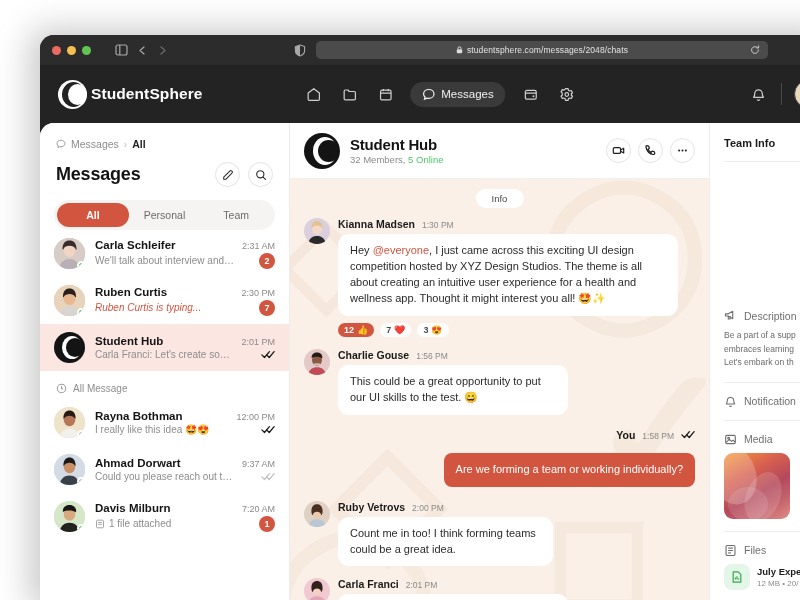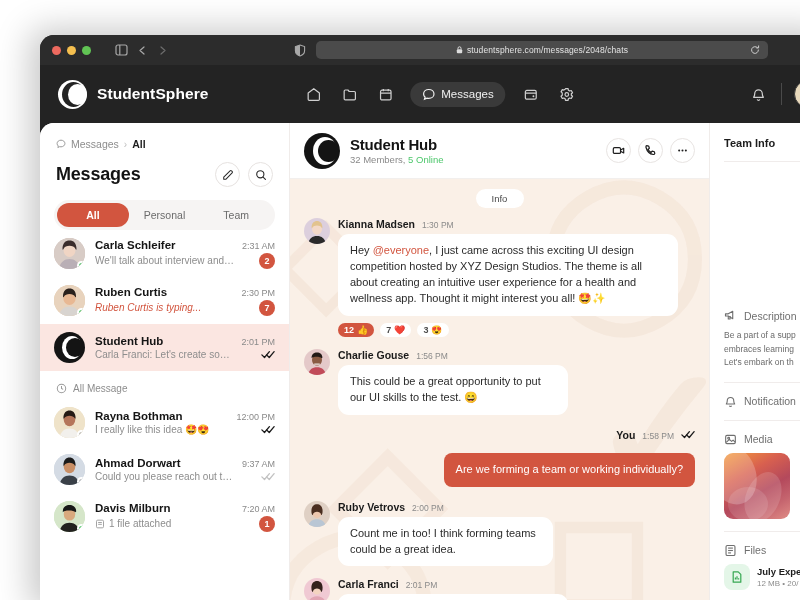--- a/index.html
+++ b/index.html
@@ -38,21 +38,21 @@
   }
   .urltext { color: #e3e3e3; font-size: 8.5px; letter-spacing: .1px; }
   .reload { position: absolute; right: 8px; color: #cfcfcf; display: flex; }
 
   
   .appnav {
     height: 58px; background: #232323;
     display: flex; align-items: center; padding: 0 18px;
     position: relative;
   }
-  .brand { display: flex; align-items: center; gap: 10px; }
+  .brand { display: flex; align-items: center; gap: 4px; }
   .brand-logo {
     width: 29px; height: 29px; border-radius: 50%;
     background: #fff; position: relative; overflow: hidden;
   }
   .brand-logo::before {
     content: ""; position: absolute; left: 4px; top: 2px;
     width: 23px; height: 25px; border-radius: 50%;
     background: #232323;
   }
   .brand-logo::after {

